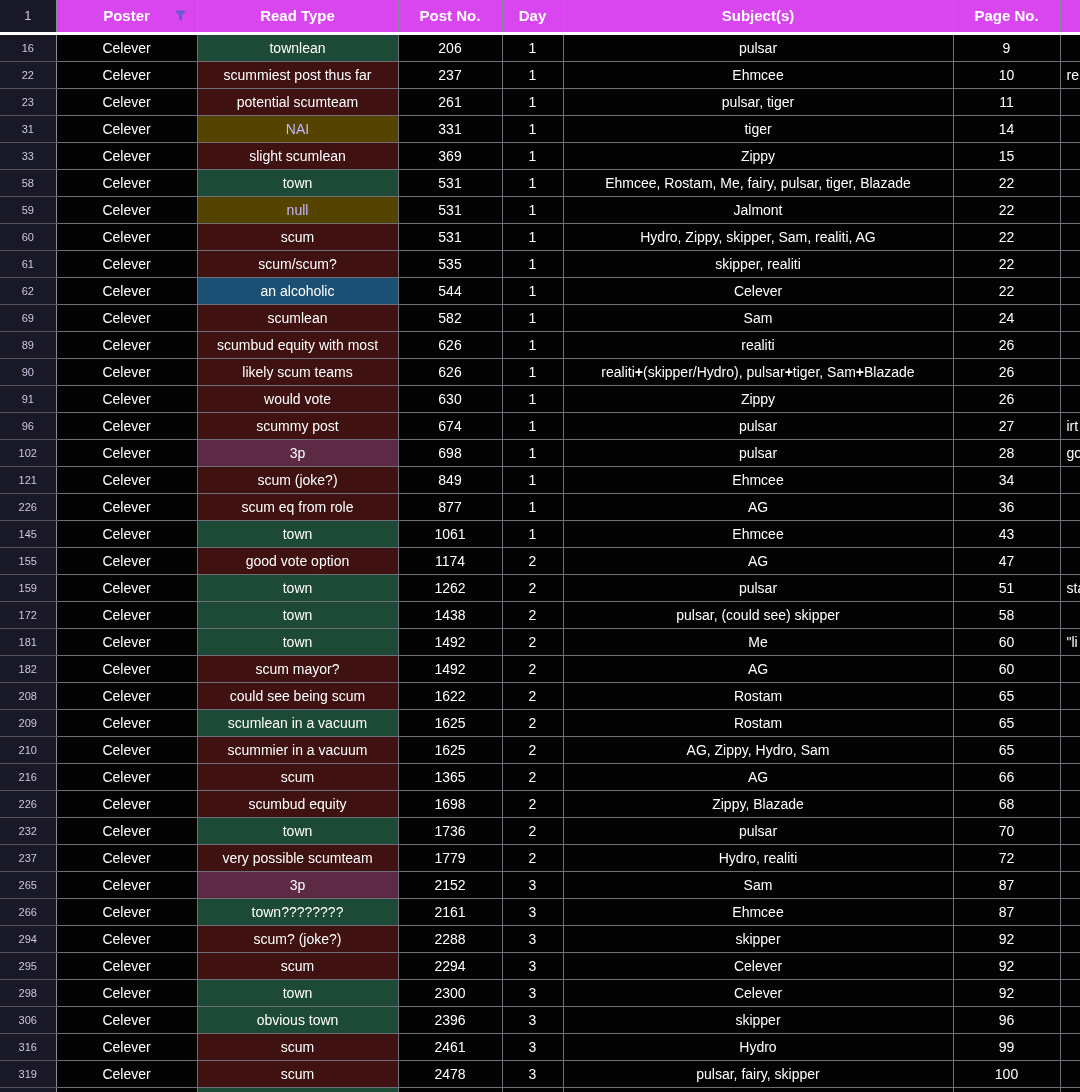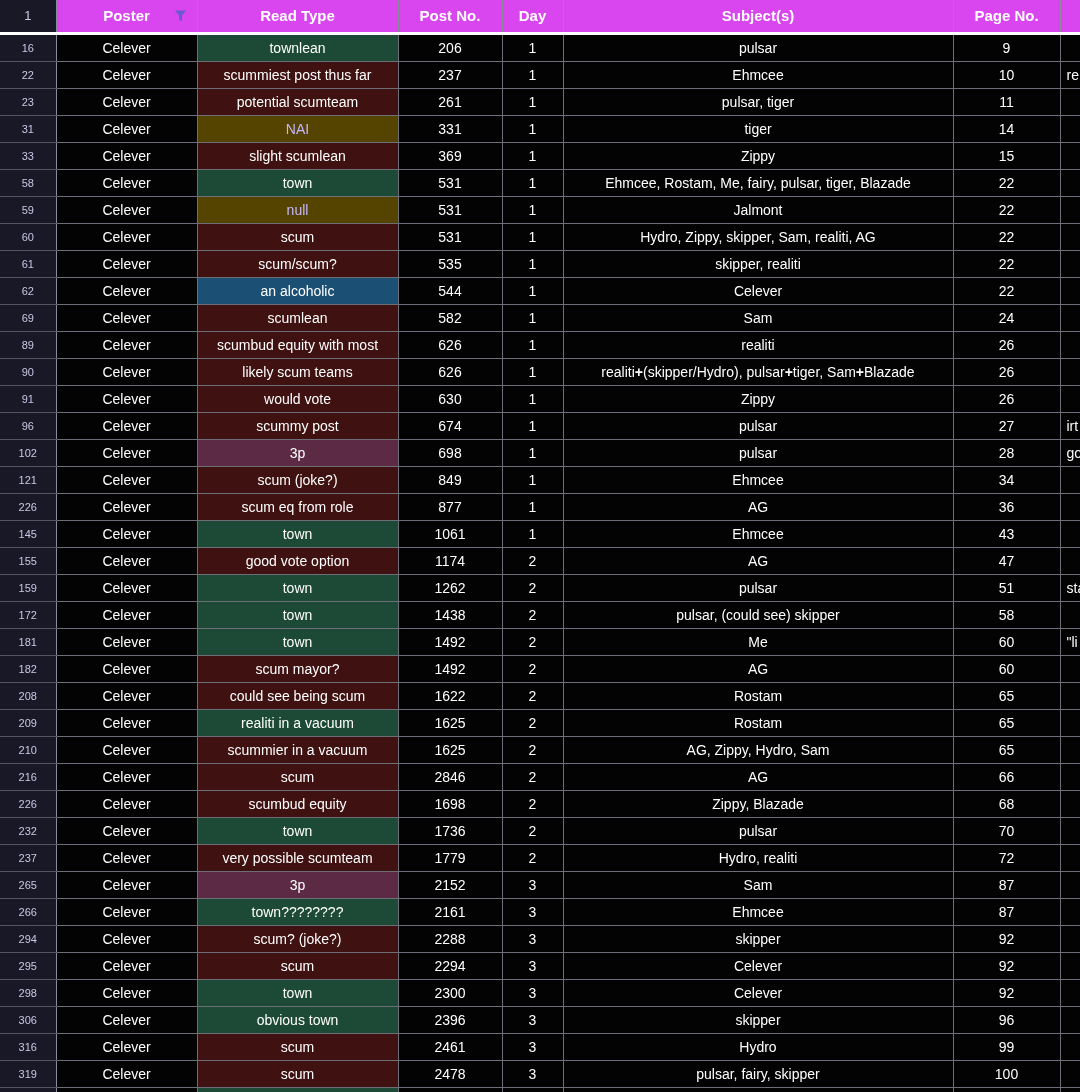--- a/index.html
+++ b/index.html
@@ -387,42 +387,42 @@
           <td class="readtype rt-scum">could see being scum</td>
           <td>1622</td>
           <td>2</td>
           <td>Rostam</td>
           <td>65</td>
           <td class="extra"></td>
         </tr>
         <tr>
           <td class="gutter">209</td>
           <td>Celever</td>
-          <td class="readtype rt-town">realiti in a vacuum</td>
+          <td class="readtype rt-town">scumlean in a vacuum</td>
           <td>1625</td>
           <td>2</td>
           <td>Rostam</td>
           <td>65</td>
           <td class="extra"></td>
         </tr>
         <tr>
           <td class="gutter">210</td>
           <td>Celever</td>
           <td class="readtype rt-scum">scummier in a vacuum</td>
           <td>1625</td>
           <td>2</td>
           <td>AG, Zippy, Hydro, Sam</td>
           <td>65</td>
           <td class="extra"></td>
         </tr>
         <tr>
           <td class="gutter">216</td>
           <td>Celever</td>
           <td class="readtype rt-scum">scum</td>
-          <td>2846</td>
+          <td>1365</td>
           <td>2</td>
           <td>AG</td>
           <td>66</td>
           <td class="extra"></td>
         </tr>
         <tr>
           <td class="gutter">226</td>
           <td>Celever</td>
           <td class="readtype rt-scum">scumbud equity</td>
           <td>1698</td>

